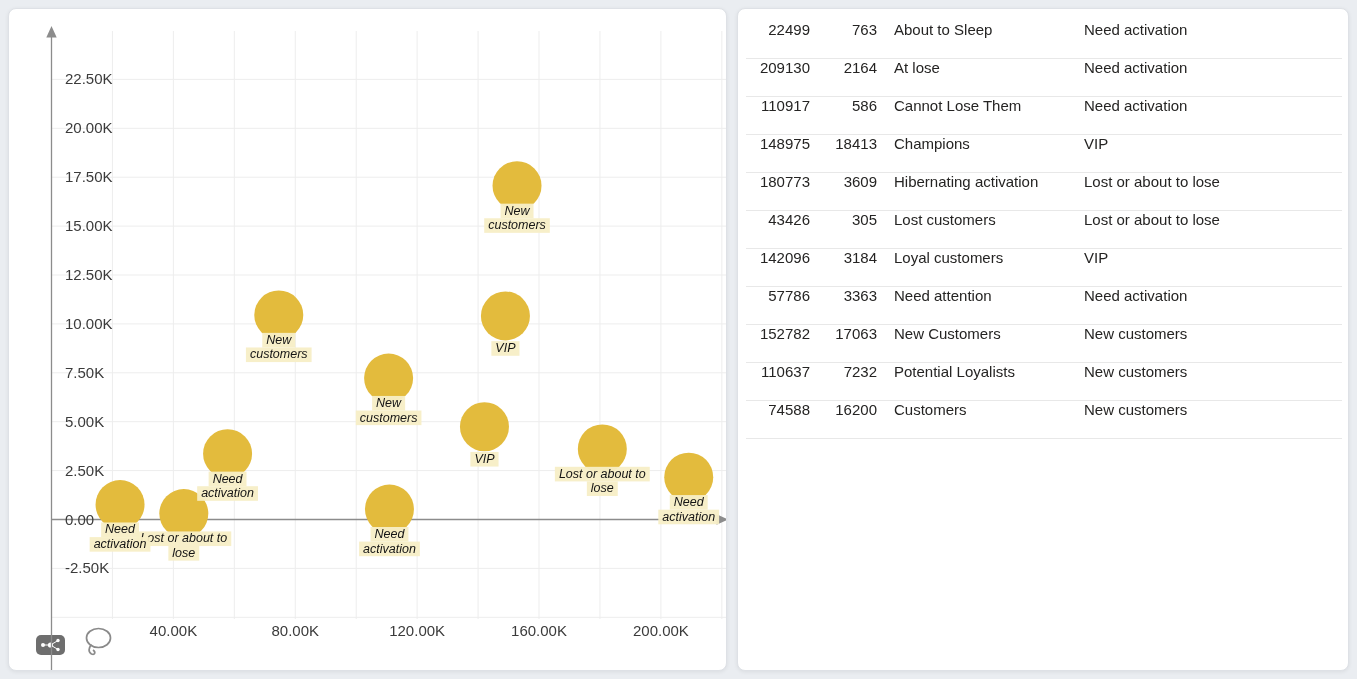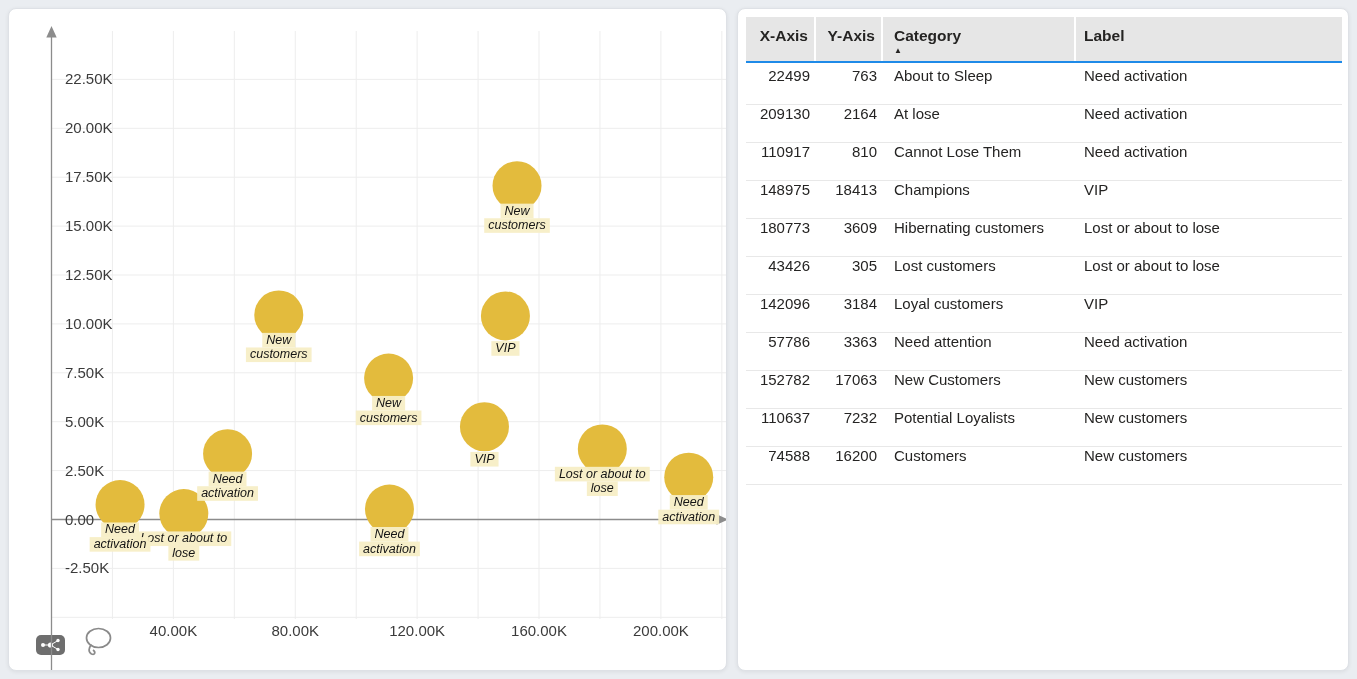--- a/index.html
+++ b/index.html
@@ -178,64 +178,49 @@
         <rect x="80.648203" y="528.07572" width="60.8125" height="14.6" fill="#F7EEC6" fill-opacity="0.95"></rect>
         <rect x="92.1091405" y="513.47572" width="37.890625" height="14.6" fill="#F7EEC6" fill-opacity="0.95"></rect>
         <text x="111.054453" y="524.47572" text-anchor="middle">Need</text>
         <text x="111.054453" y="539.07572" text-anchor="middle">activation</text>
       </g>
     </svg>
 </div>
 
 <div class="card table-card">
   <div class="table">
-    <div class="thead">
-      <div class="th col0 al-r">
-        <span>X-Axis</span>
-      </div>
-      <div class="th col1 al-r">
-        <span>Y-Axis</span>
-      </div>
-      <div class="th col2 al-l pl-cat">
-        <span>Category</span>
-        <span class="sort">▲</span>
-      </div>
-      <div class="th col3 al-l pl-lab">
-        <span>Label</span>
-      </div>
-    </div>
     <div class="tbody">
         <div class="tr">
           <div class="td col0 al-r">22499</div>
           <div class="td col1 al-r">763</div>
           <div class="td col2 al-l pl-cat">About to Sleep</div>
           <div class="td col3 al-l pl-lab">Need activation</div>
         </div>
         <div class="tr">
           <div class="td col0 al-r">209130</div>
           <div class="td col1 al-r">2164</div>
           <div class="td col2 al-l pl-cat">At lose</div>
           <div class="td col3 al-l pl-lab">Need activation</div>
         </div>
         <div class="tr">
           <div class="td col0 al-r">110917</div>
-          <div class="td col1 al-r">810</div>
+          <div class="td col1 al-r">586</div>
           <div class="td col2 al-l pl-cat">Cannot Lose Them</div>
           <div class="td col3 al-l pl-lab">Need activation</div>
         </div>
         <div class="tr">
           <div class="td col0 al-r">148975</div>
           <div class="td col1 al-r">18413</div>
           <div class="td col2 al-l pl-cat">Champions</div>
           <div class="td col3 al-l pl-lab">VIP</div>
         </div>
         <div class="tr">
           <div class="td col0 al-r">180773</div>
           <div class="td col1 al-r">3609</div>
-          <div class="td col2 al-l pl-cat">Hibernating customers</div>
+          <div class="td col2 al-l pl-cat">Hibernating activation</div>
           <div class="td col3 al-l pl-lab">Lost or about to lose</div>
         </div>
         <div class="tr">
           <div class="td col0 al-r">43426</div>
           <div class="td col1 al-r">305</div>
           <div class="td col2 al-l pl-cat">Lost customers</div>
           <div class="td col3 al-l pl-lab">Lost or about to lose</div>
         </div>
         <div class="tr">
           <div class="td col0 al-r">142096</div>

